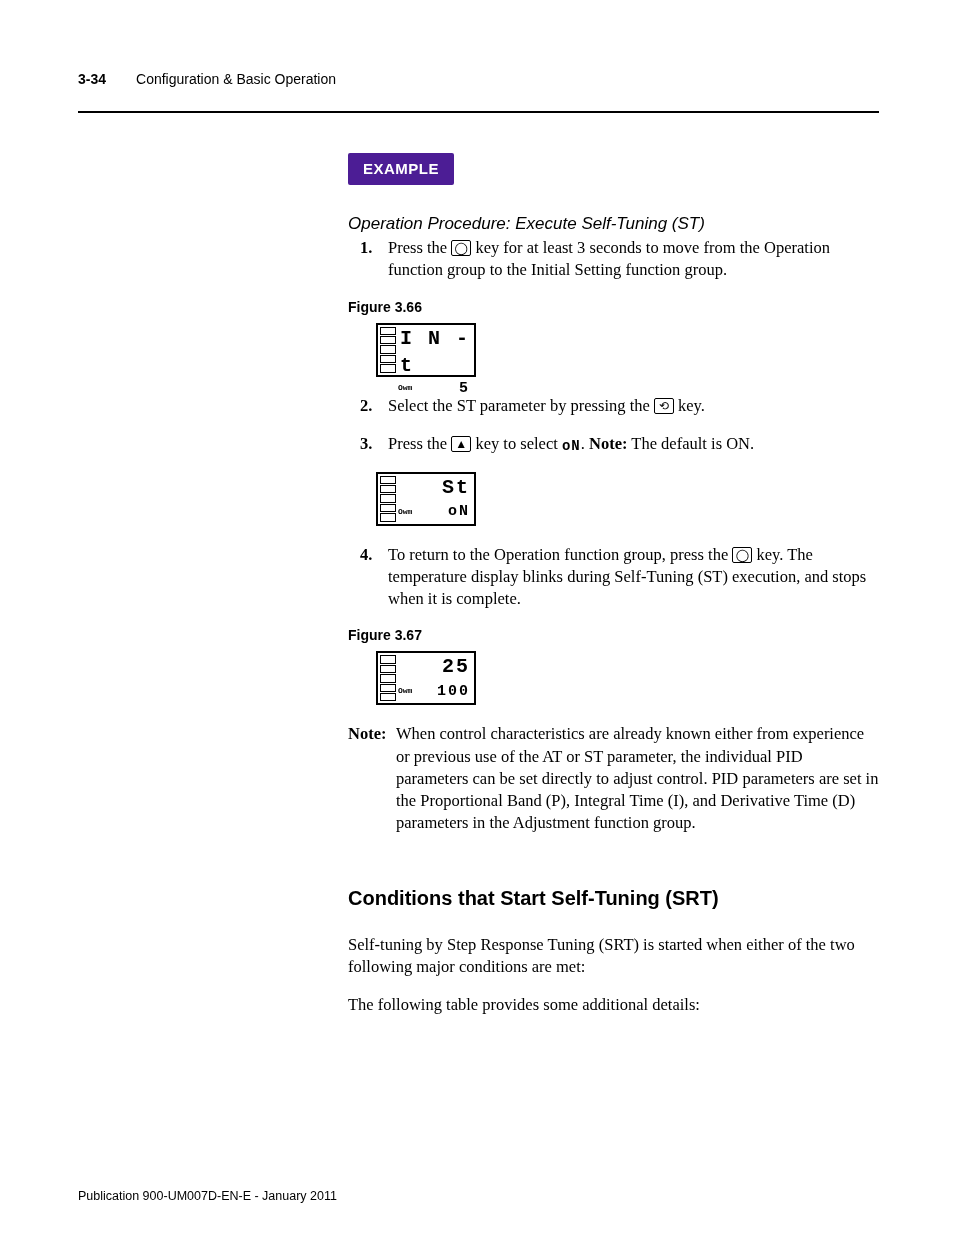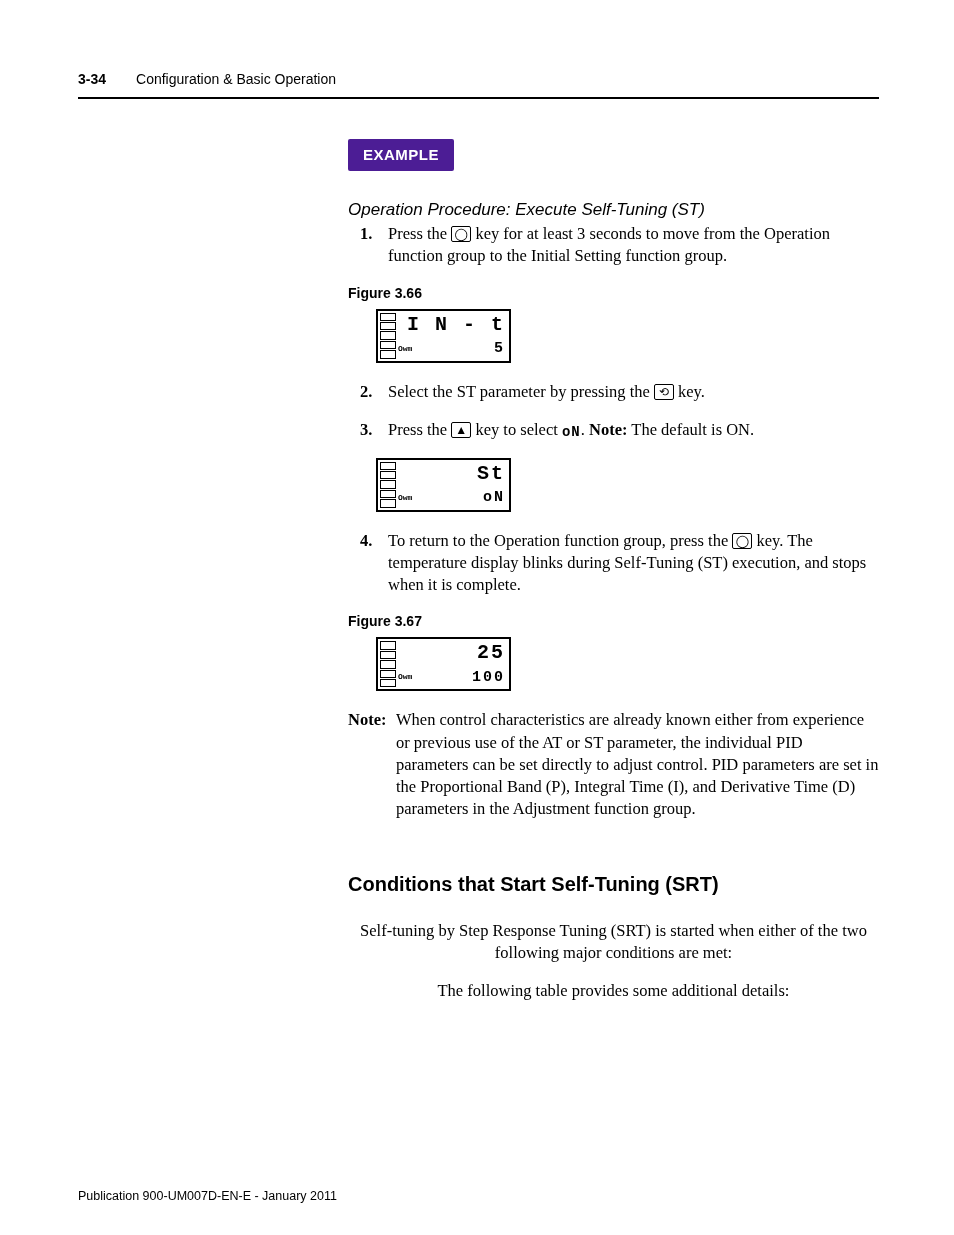--- a/index.html
+++ b/index.html
@@ -20,21 +20,21 @@
     height: 1235px;
     box-sizing: border-box;
     padding: 70px 75px 30px 78px;
   }
   .header {
     display: flex;
     align-items: baseline;
     font-family: "Helvetica Neue", Arial, sans-serif;
     font-size: 14px;
     border-bottom: 2px solid #000;
-    padding-bottom: 8px;
+    padding-bottom: 22px;
     margin-bottom: 40px;
   }
   .header .pgnum { font-weight: bold; margin-right: 30px; }
   .content-indent { margin-left: 270px; }
   .example-tag {
     display: inline-block;
     background: #4c1d95;
     color: #fff;
     font-family: "Helvetica Neue", Arial, sans-serif;
     font-weight: bold;
@@ -77,21 +77,21 @@
     font-size: 16.5px;
     margin-top: 8px;
   }
   .note-block .nlabel { font-weight: bold; width: 48px; flex: 0 0 48px; }
   .section-h {
     font-family: "Helvetica Neue", Arial, sans-serif;
     font-weight: bold;
     font-size: 20px;
     margin: 50px 0 22px 0;
   }
-  .body-p { font-size: 16.5px; margin: 8px 0 16px 0; text-align: center; }
+  .body-p { font-size: 16.5px; margin: 8px 0 16px 0; }
   ul.bullets { margin: 0 0 16px 22px; padding: 0; }
   ul.bullets li { margin-bottom: 4px; font-size: 16.5px; }
   .footer {
     position: absolute;
     bottom: 30px;
     left: 78px;
     font-family: "Helvetica Neue", Arial, sans-serif;
     font-size: 12.5px;
   }
   .keycap {
@@ -103,21 +103,21 @@
     line-height: 14px;
     vertical-align: 1px;
     min-width: 14px;
     text-align: center;
     font-family: Arial, sans-serif;
   }
   
   .lcd {
     margin: 6px 0 18px 28px;
     border: 2px solid #000;
-    width: 135px;
+    width: 100px;
     height: 54px;
     position: relative;
     background: #fff;
     box-sizing: border-box;
   }
   .lcd .sidebar {
     position: absolute; left: 2px; top: 2px; bottom: 2px; width: 16px;
     display: flex; flex-direction: column; gap: 1px;
   }
   .lcd .sidebar .box { border: 1px solid #000; flex: 1; }

